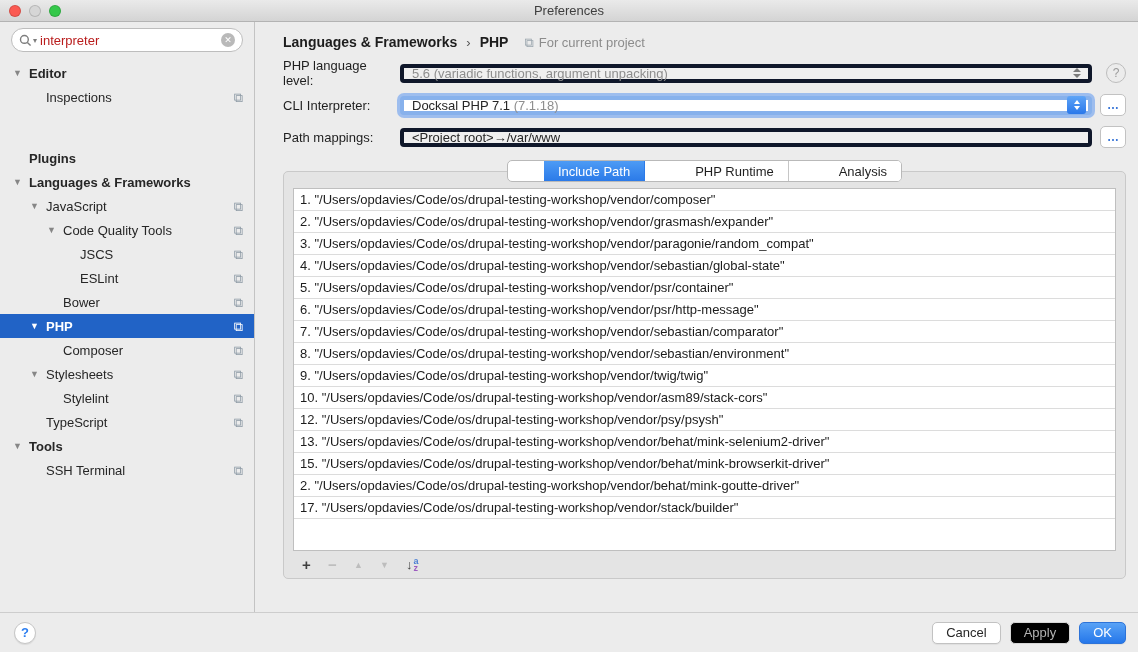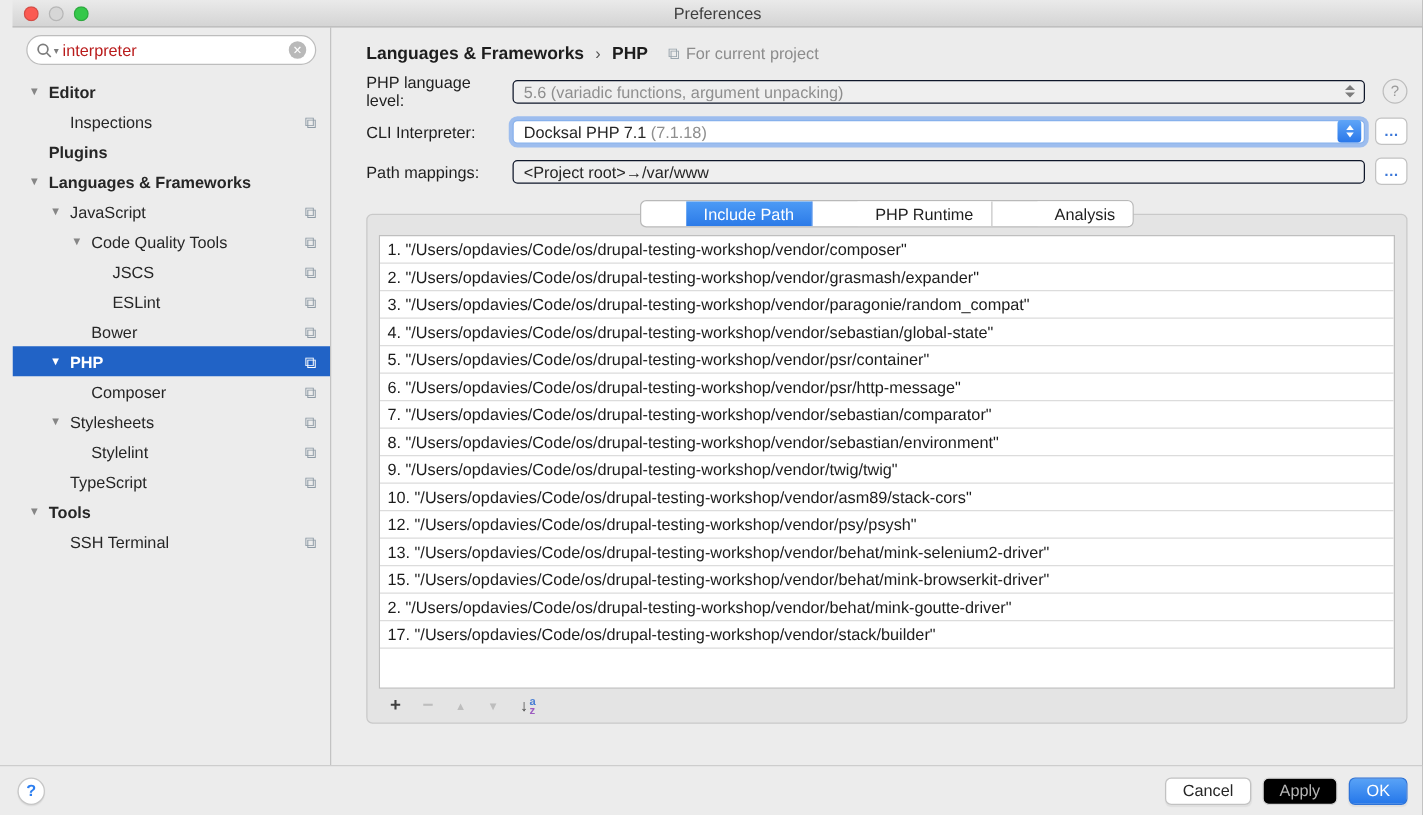--- a/index.html
+++ b/index.html
@@ -1,20 +1,20 @@
 <!DOCTYPE html>
 <html><head>
 <meta charset="utf-8">
 <style>
   * { margin:0; padding:0; box-sizing:border-box; }
   html,body { background:#9a9a9a; }
   .window {
     width:1138px; height:652px; position:relative; overflow:hidden;
     background:#ececec; font-family:"Liberation Sans", sans-serif;
-    font-size:13px; color:#262626; margin:0 auto;padding-left:10px;
+    font-size:13px; color:#262626; margin:0 auto;
   }
   
   .titlebar {
     height:22px; background:linear-gradient(#eaeaea,#d4d4d4);
     border-bottom:1px solid #b3b3b3; position:relative;
     display:flex; align-items:center; justify-content:center;
   }
   .traffic { position:absolute; left:9px; top:0; height:22px; display:flex; align-items:center; gap:8px; }
   .light { width:12px; height:12px; border-radius:50%; border:1px solid rgba(0,0,0,.15); }
   .win-title { font-size:13px; color:#3f3f3f; }
@@ -50,21 +50,21 @@
   .content { flex:1; padding:0 12px 0 28px; position:relative; overflow:hidden; }
   .crumb-row { margin-top:8px; height:24px; display:flex; align-items:center; gap:8px; }
   .crumb-strong { font-weight:bold; font-size:14px; color:#1d1d1d; }
   .crumb-sep { color:#555; font-size:13px; padding:0 1px; }
   .scope-note { color:#8c8c8c; font-size:13px; display:flex; align-items:center; gap:5px; margin-left:8px; }
   .scope-note .badge { margin:0; color:#9aa5ad; }
   .form-rows { margin-top:8px; }
   .form-row { display:flex; align-items:center; height:22px; margin-bottom:10px; }
   .form-label { width:117px; flex:0 0 117px; color:#1f1f1f; }
   .field {
-    flex:1; height:19px; border:1px solid #0f172a; border-radius:4px;
+    flex:1; height:19px; border:4px solid #0f172a; border-radius:4px;
     display:flex; align-items:center; padding:0 2px 0 8px; background:#efefef;
     position:relative; min-width:0;
   }
   .field .val { white-space:nowrap; overflow:hidden; }
   .field.disabled .val { color:#8e8e8e; }
   .field.focused {
     background:#fff; border-color:#87b1ec;
     box-shadow:0 0 0 3px rgba(92,151,240,.55);
   }
   .muted { color:#8e8e8e; }
@@ -165,21 +165,21 @@
       <div class="tree">
           <div class="tree-row bold" style="padding-left: 13px;">
             <span class="tri">▼</span>
             <span class="tree-label">Editor</span>
           </div>
           <div class="tree-row" style="padding-left: 30px;">
             <span class="tri"></span>
             <span class="tree-label">Inspections</span>
             <span class="badge">⧉</span>
           </div>
-          <div class="tree-row bold" style="padding-left: 13px;">
+          <div class="tree-row bold" style="padding-left: 13px; margin-top: 37px;">
             <span class="tri"></span>
             <span class="tree-label">Plugins</span>
           </div>
           <div class="tree-row bold" style="padding-left: 13px;">
             <span class="tri">▼</span>
             <span class="tree-label">Languages &amp; Frameworks</span>
           </div>
           <div class="tree-row" style="padding-left: 30px;">
             <span class="tri">▼</span>
             <span class="tree-label">JavaScript</span>

